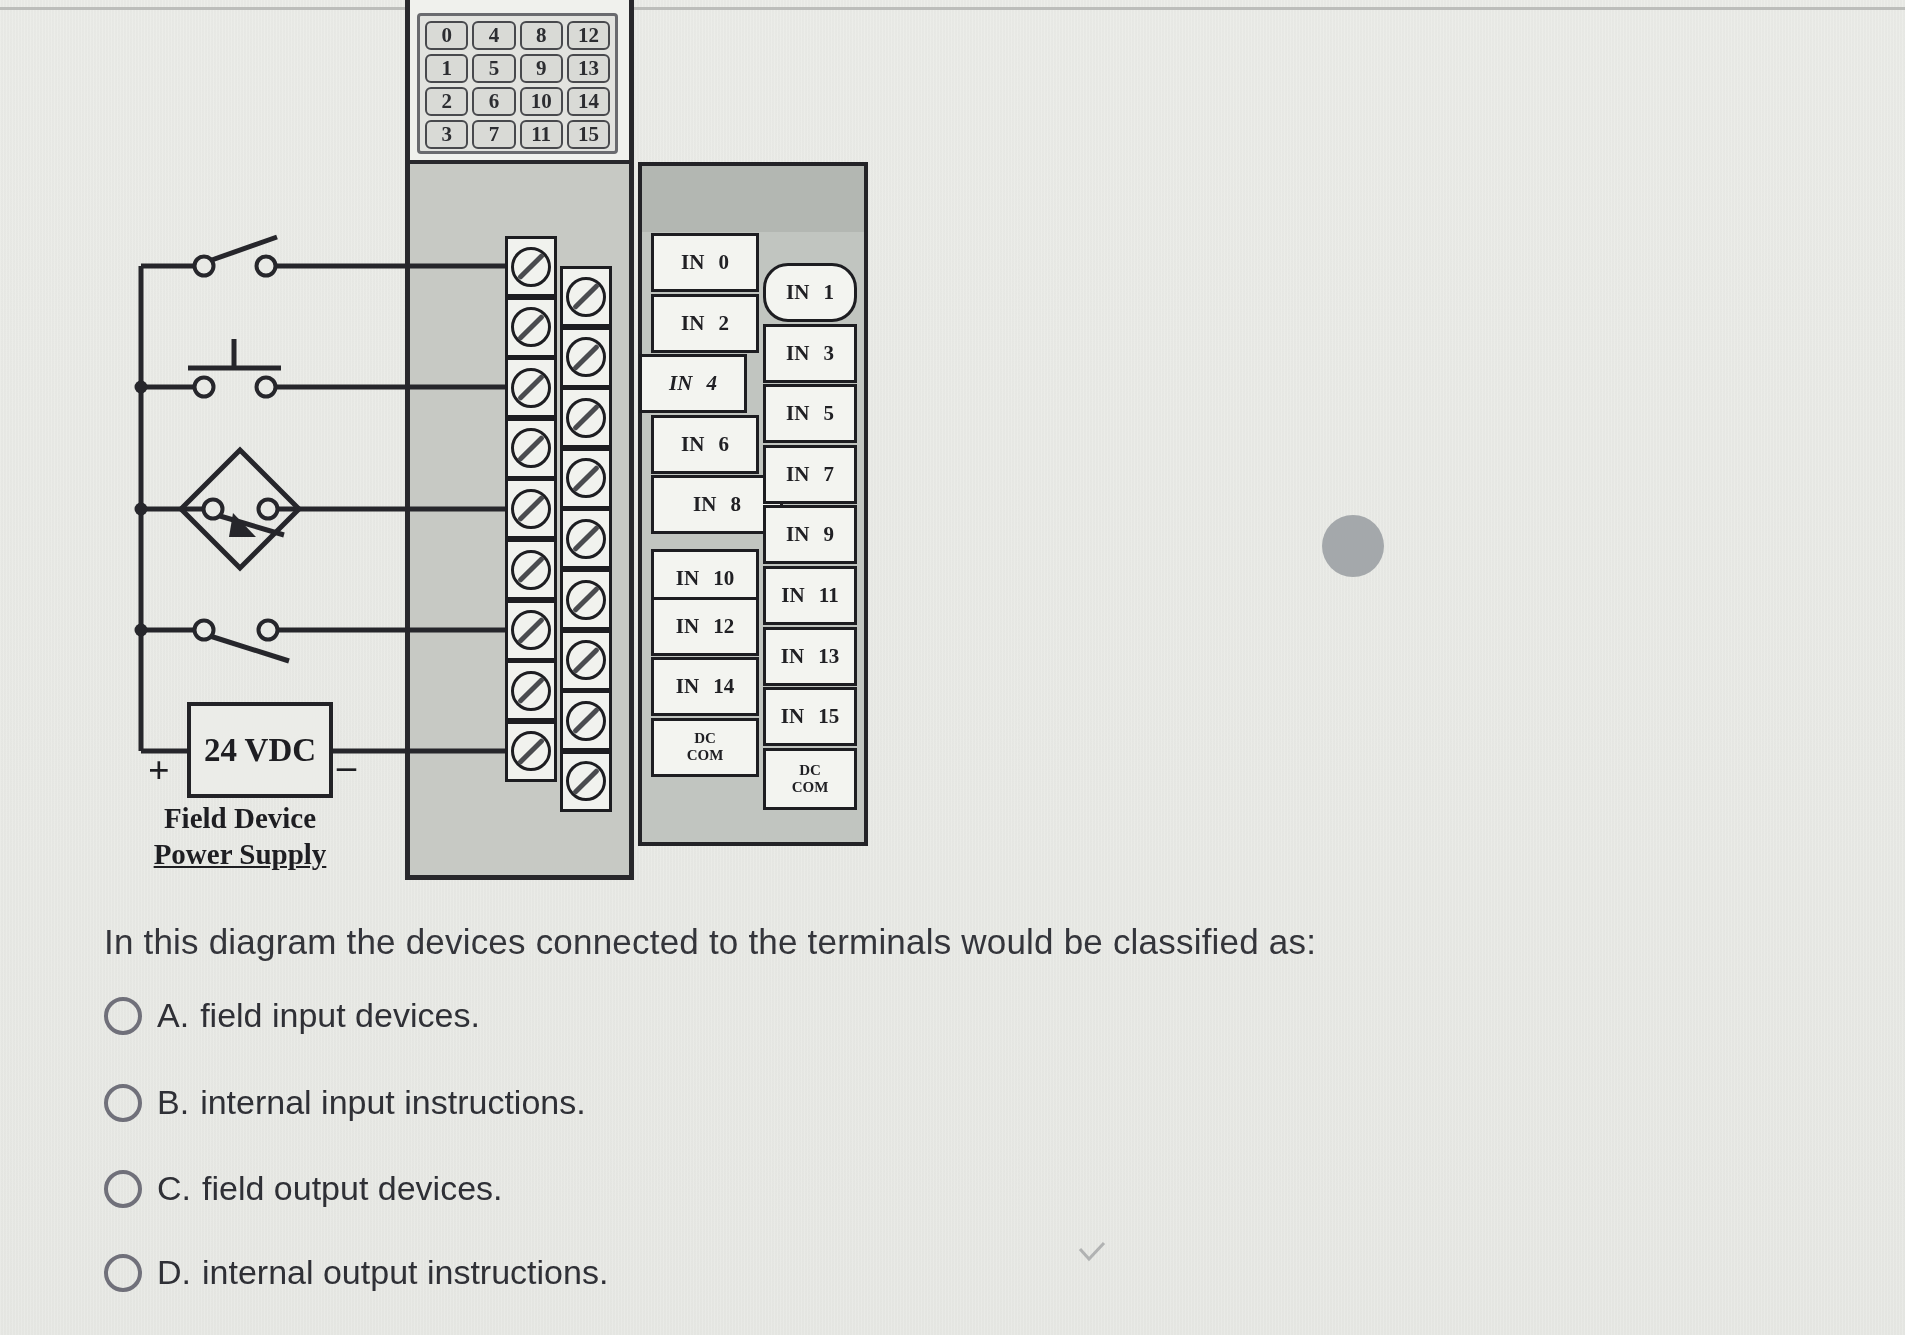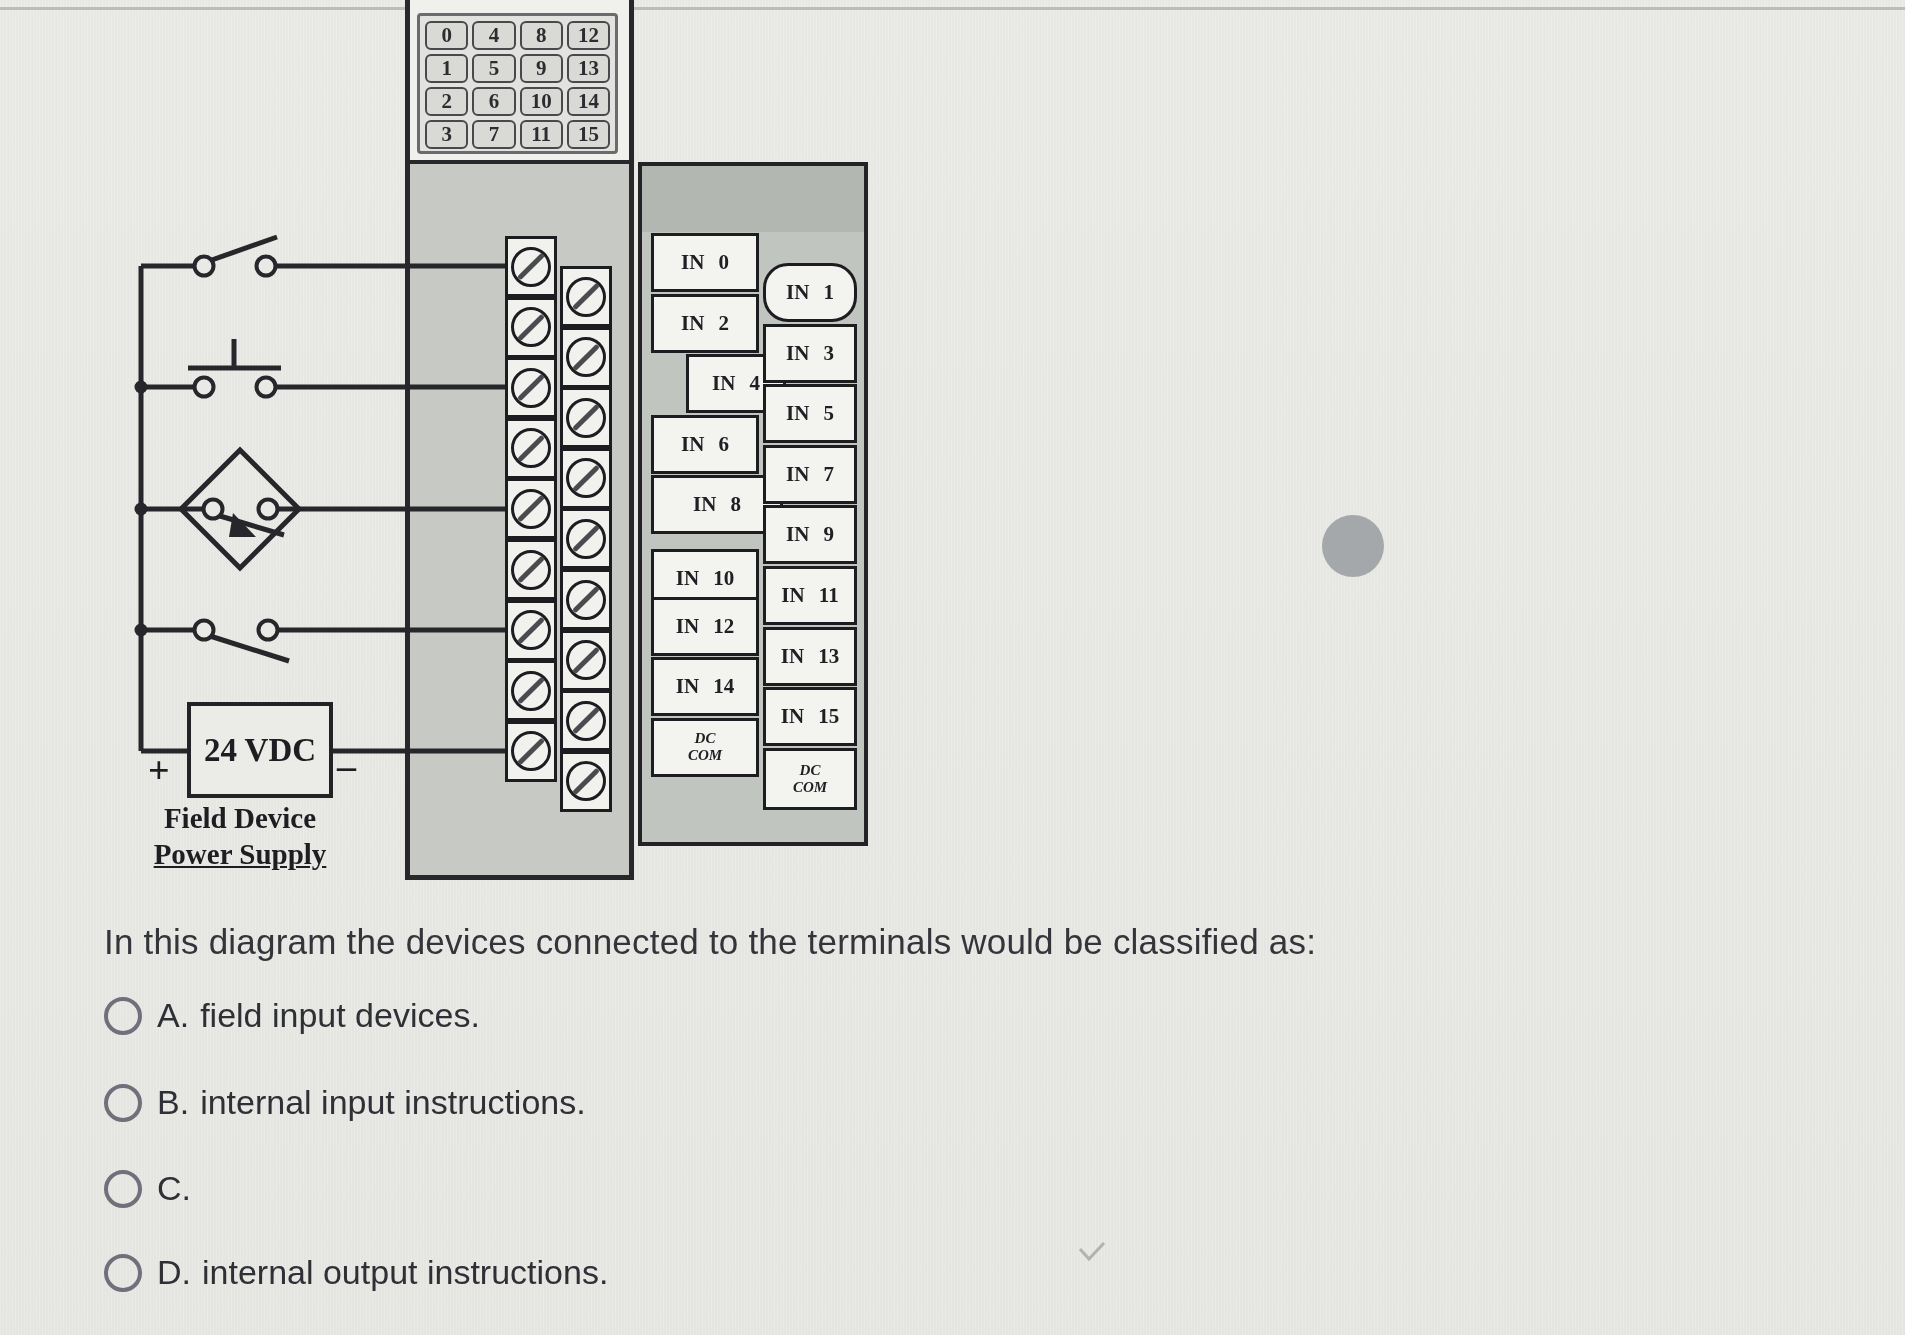--- a/index.html
+++ b/index.html
@@ -54,21 +54,21 @@
     content:"";width:34px;height:5px;background:#4a4b4f;border-radius:2px;
     transform:rotate(-45deg);
   }
   .tlabel{
     position:absolute;height:59px;box-sizing:border-box;z-index:4;
     background:#f3f4f0;border:3px solid #1d1d21;
     display:flex;align-items:center;justify-content:center;text-align:center;
     font:bold 21px "Liberation Serif","DejaVu Serif",serif;color:#202024;
     word-spacing:9px;
   }
-  .tlabel.dc{font-size:15px;line-height:1.15;white-space:pre-line;word-spacing:0;font-style:italic;}
+  .tlabel.dc{font-size:15px;line-height:1.15;white-space:pre-line;word-spacing:0;}
 
   #wiring{position:absolute;left:0;top:0;z-index:3;}
 
   
   #psu-box{
     position:absolute;left:187px;top:702px;width:146px;height:96px;box-sizing:border-box;z-index:3;
     background:#ebece8;border:4px solid #232327;
     display:flex;align-items:center;justify-content:center;
     font:bold 33px "Liberation Serif","DejaVu Serif",serif;color:#1e1e22;
   }
@@ -199,20 +199,21 @@
     <span class="otext">field input devices.</span>
   </div>
   <div id="opt-b" class="opt">
     <span class="radio"></span>
     <span class="oletter">B.</span>
     <span class="otext">internal input instructions.</span>
   </div>
   <div id="opt-c" class="opt">
     <span class="radio"></span>
     <span class="oletter">C.</span>
+    <span class="otext">field output devices.</span>
   </div>
   <div id="opt-d" class="opt">
     <span class="radio"></span>
     <span class="oletter">D.</span>
     <span class="otext">internal output instructions.</span>
   </div>
 
 <div class="screw" style="left: 505px; top: 236px;"></div>
     <div class="screw" style="left: 560px; top: 266px;"></div>
     <div class="screw" style="left: 505px; top: 296.6px;"></div>
@@ -226,21 +227,21 @@
     <div class="screw" style="left: 505px; top: 539px;"></div>
     <div class="screw" style="left: 560px; top: 569px;"></div>
     <div class="screw" style="left: 505px; top: 599.6px;"></div>
     <div class="screw" style="left: 560px; top: 629.6px;"></div>
     <div class="screw" style="left: 505px; top: 660.2px;"></div>
     <div class="screw" style="left: 560px; top: 690.2px;"></div>
     <div class="screw" style="left: 505px; top: 720.8px;"></div>
     <div class="screw" style="left: 560px; top: 750.8px;"></div>
     <div class="tlabel" style="left: 651px; width: 108px; top: 233px;">IN 0</div>
     <div class="tlabel" style="left: 651px; width: 108px; top: 293.6px;">IN 2</div>
-    <div class="tlabel" style="left: 686px; width: 100px; top: 354.2px;">IN 4</div>
+    <div class="tlabel" style="left: 639px; width: 108px; top: 354.2px; font-style: italic;">IN 4</div>
     <div class="tlabel" style="left: 651px; width: 108px; top: 414.8px;">IN 6</div>
     <div class="tlabel" style="left: 651px; width: 132px; top: 475.4px;">IN 8</div>
     <div class="tlabel" style="left: 651px; width: 108px; top: 536px; margin-top: 13px;">IN 10</div>
     <div class="tlabel" style="left: 651px; width: 108px; top: 596.6px;">IN 12</div>
     <div class="tlabel" style="left: 651px; width: 108px; top: 657.2px;">IN 14</div>
     <div class="tlabel dc" style="left: 651px; width: 108px; top: 717.8px;">DC
 COM</div>
     <div class="tlabel" style="left: 763px; width: 94px; top: 263px; border-radius: 25px;">IN 1</div>
     <div class="tlabel" style="left: 763px; width: 94px; top: 323.6px;">IN 3</div>
     <div class="tlabel" style="left: 763px; width: 94px; top: 384.2px;">IN 5</div>

